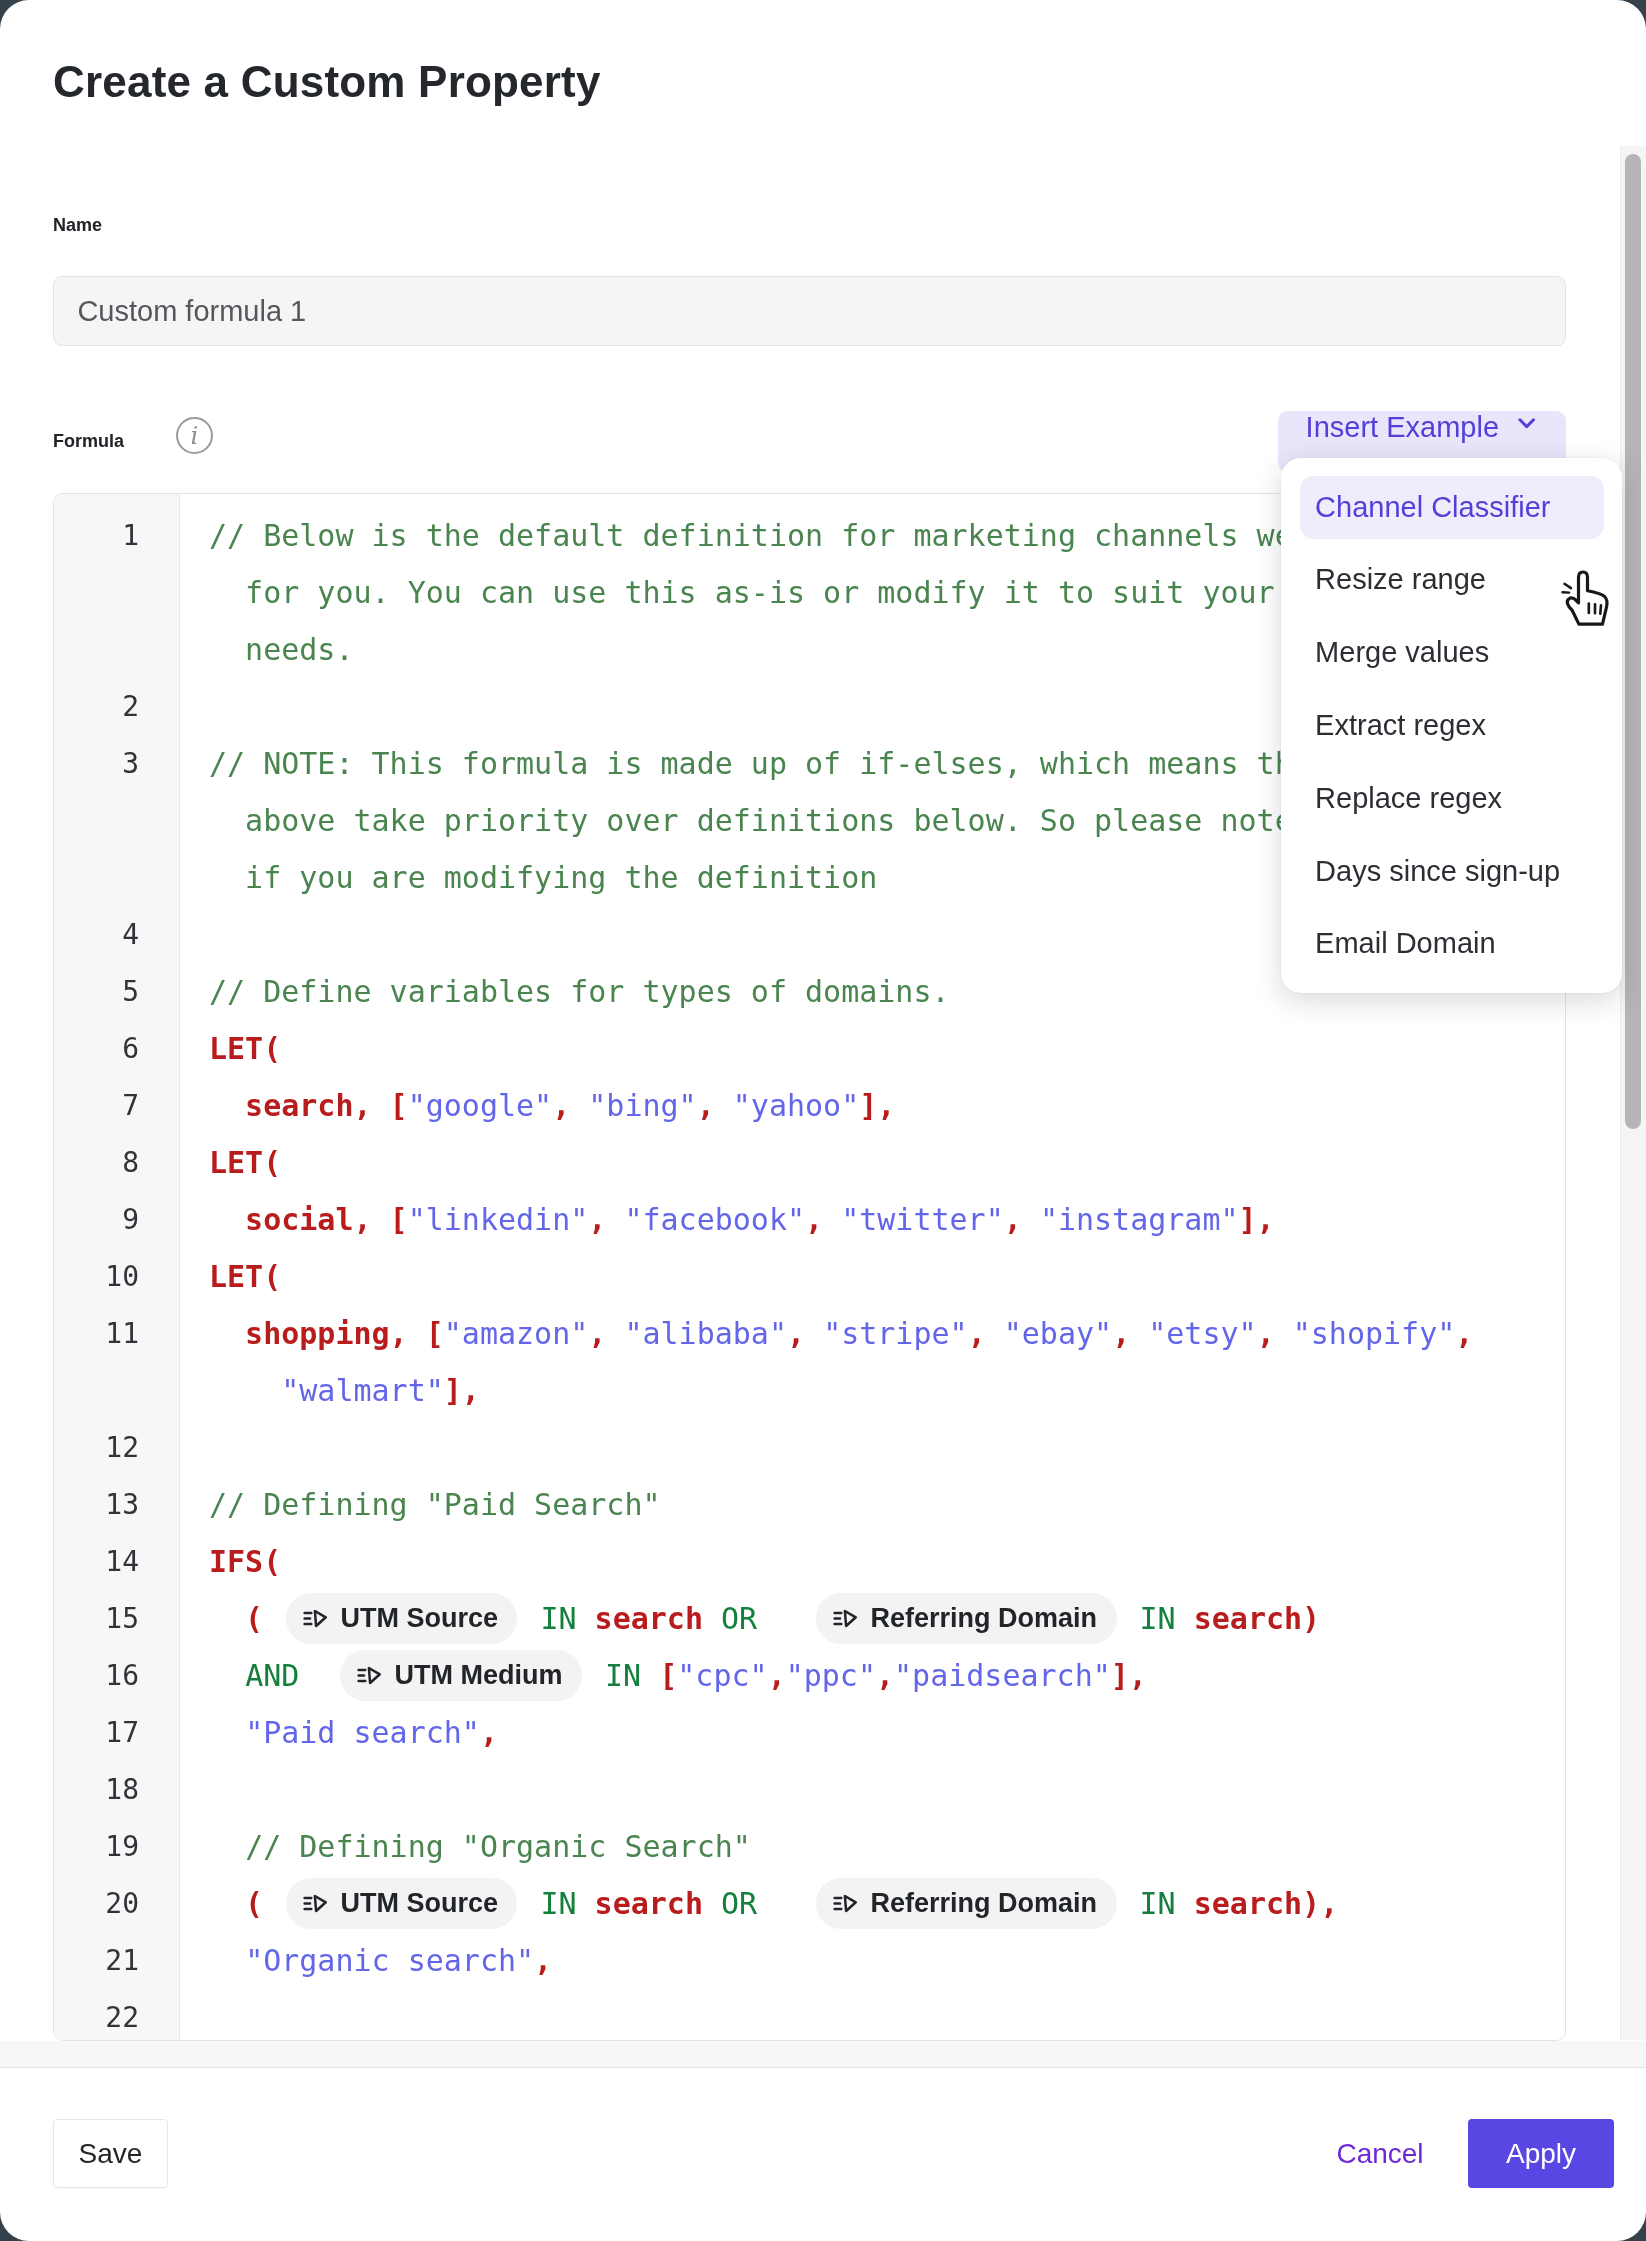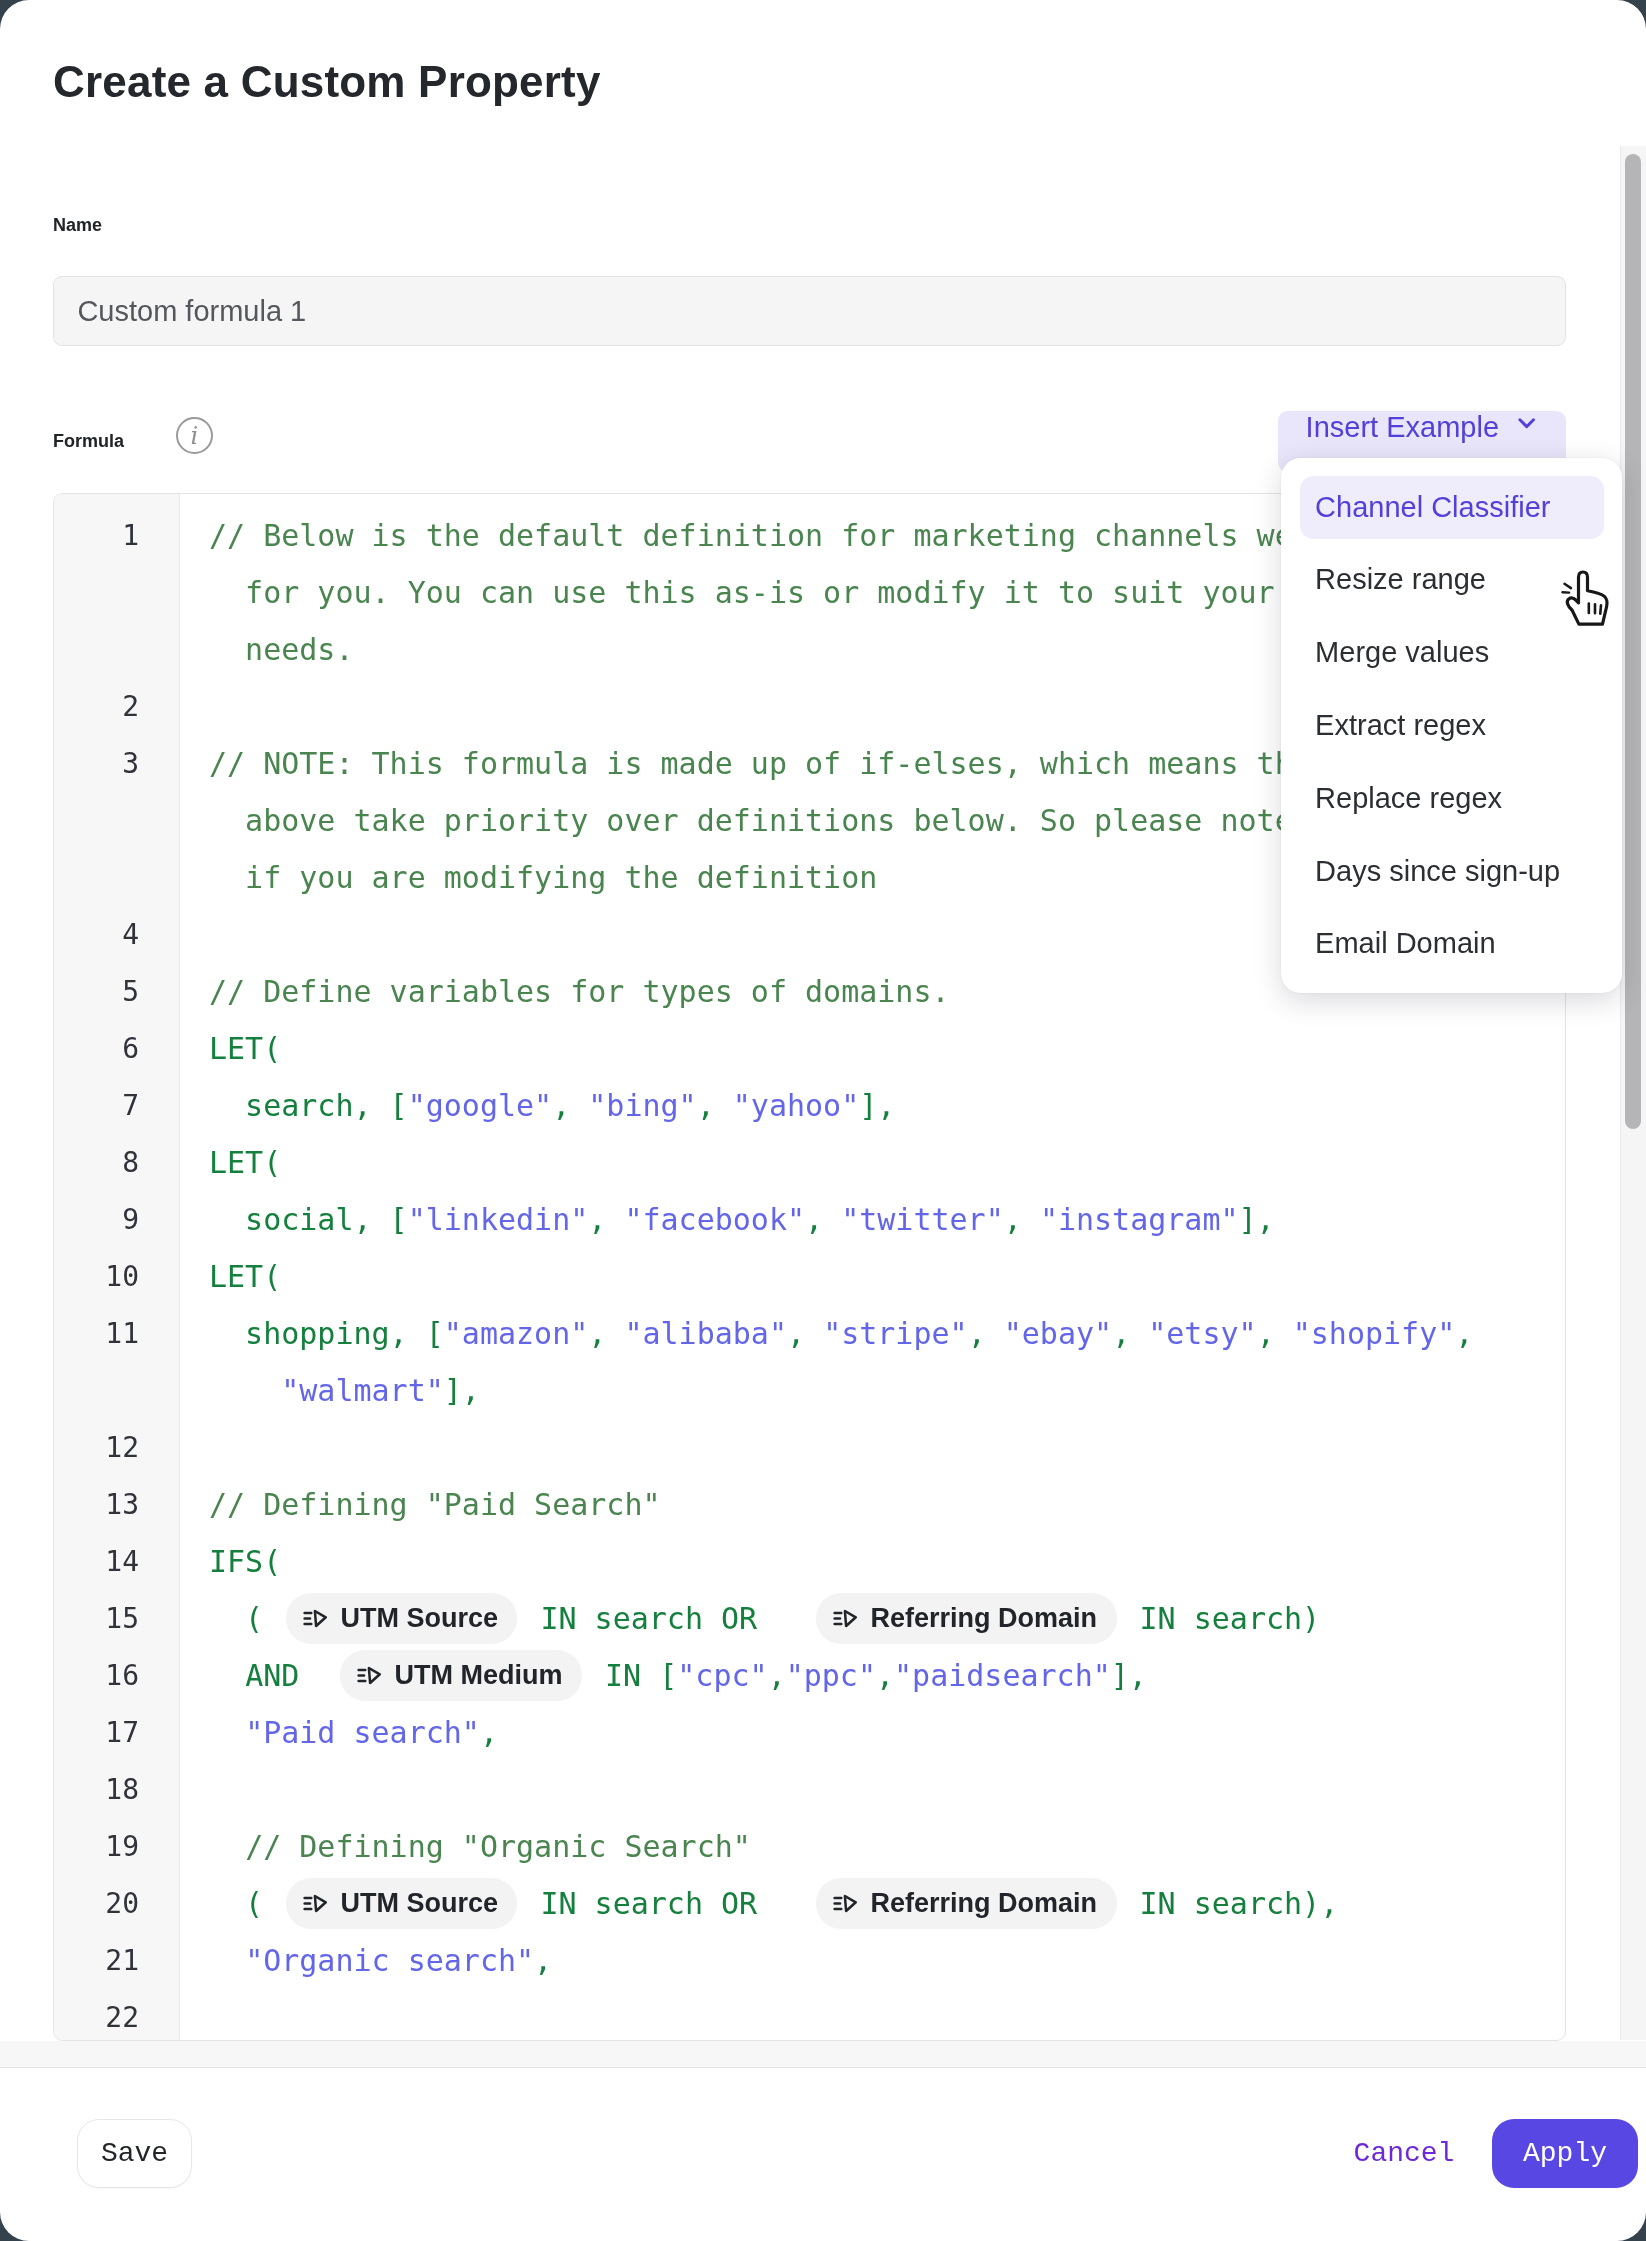--- a/index.html
+++ b/index.html
@@ -20,40 +20,40 @@
   .insert-btn { position:absolute; left:1278px; top:411px; width:288px; height:61px; background:#e9e6fb; border:none; border-radius:9.8px; color:#5240d9; font-size:29px; font-weight:500; font-family:"Liberation Sans", sans-serif; display:flex; align-items:flex-start; justify-content:center; gap:16px; cursor:pointer; }
 
   
   .editor { position:absolute; left:53px; top:493px; width:1513px; height:1548px; border:1px solid #e3e3e5; border-radius:9.8px; background:#fff; overflow:hidden; }
   .gutter-bg { position:absolute; left:0; top:0; bottom:0; width:126px; background:#f7f7f8; border-right:1px solid #e8e8ea; }
   .rows { position:absolute; left:0; right:0; top:12.7px; }
   .ed-row { display:flex; height:57px; align-items:center; }
   .ed-num { flex:0 0 126px; text-align:right; padding-right:41px; font-family:"DejaVu Sans Mono", monospace; font-size:28px; color:#30343a; }
   .ed-code { flex:1; display:flex; align-items:center; white-space:pre; font-family:"DejaVu Sans Mono", monospace; font-size:30px; overflow:visible; padding-left:29px; }
   .tk-cm { color:#4a8550; }
-  .tk-co { color:#15803d; }
+  .tk-co { color:#b91c1c;font-weight:bold; }
   .tk-st { color:#6366e8; }
   .tk-kw { color:#15803d; }
   .pill { display:inline-flex; align-items:center; gap:10.7px; height:51px; padding:0 19.5px 0 14.6px; background:#f3f3f4; border-radius:25px; font-family:"Liberation Sans", sans-serif; font-size:27px; font-weight:600; color:#212429; margin:0 4.9px; flex:0 0 auto; }
   .pill svg { flex:0 0 auto; }
 
   
   .menu { position:absolute; left:1281px; top:458px; width:341px; background:#fff; border-radius:19.5px; padding:17.6px 18.5px; box-shadow:0 7.8px 29px rgba(22,22,48,.16), 0 0 2px rgba(0,0,0,.08); display:flex; flex-direction:column; gap:9.8px; z-index:6; }
   .menu-item { height:63px; display:flex; align-items:center; padding-left:15.6px; border-radius:13.7px; font-size:29px; font-weight:500; color:#2b2e33; cursor:pointer; }
   .menu-item.active { background:#efecfc; color:#5240d9; }
 
   .cursor-hand { position:absolute; left:1556px; top:564px; z-index:9; }
 
   
   .scroll-track { position:absolute; left:1620px; top:146px; width:26px; height:1894px; background:#f5f5f6; border-left:1px solid #eaeaec; z-index:2; }
   .scroll-thumb { position:absolute; left:3.9px; top:7.8px; width:16.6px; height:975px; background:#b5b5b7; border-radius:8.8px; }
 
   
   .bottom-strip { position:absolute; left:0; top:2041px; width:1646px; height:27px; background:#f7f7f8; border-bottom:1px solid #e2e2e4; z-index:3; }
-  .btn { position:absolute; height:69px; border-radius:22px; font-size:28px; font-family:Liberation Mono, monospace; display:flex; align-items:center; justify-content:center; cursor:pointer; border:none;margin-left:24px; }
+  .btn { position:absolute; height:69px; border-radius:4px; font-size:28px; font-family:Liberation Sans, sans-serif; display:flex; align-items:center; justify-content:center; cursor:pointer; border:none; }
   .btn-save { left:53px; top:2119px; width:115px; background:#fff; border:1px solid #e7e7e9; color:#232629; box-shadow:0 1px 2px rgba(0,0,0,.04); }
   .btn-cancel { left:1319px; top:2119px; width:122px; background:transparent; color:#6d28d9; }
   .btn-apply { left:1468px; top:2119px; width:146px; background:#5847e2; color:#ffffff; }
 </style>
 </head>
 <body>
 
 <div class="modal">
 
   <div class="title">Create a Custom Property</div>

